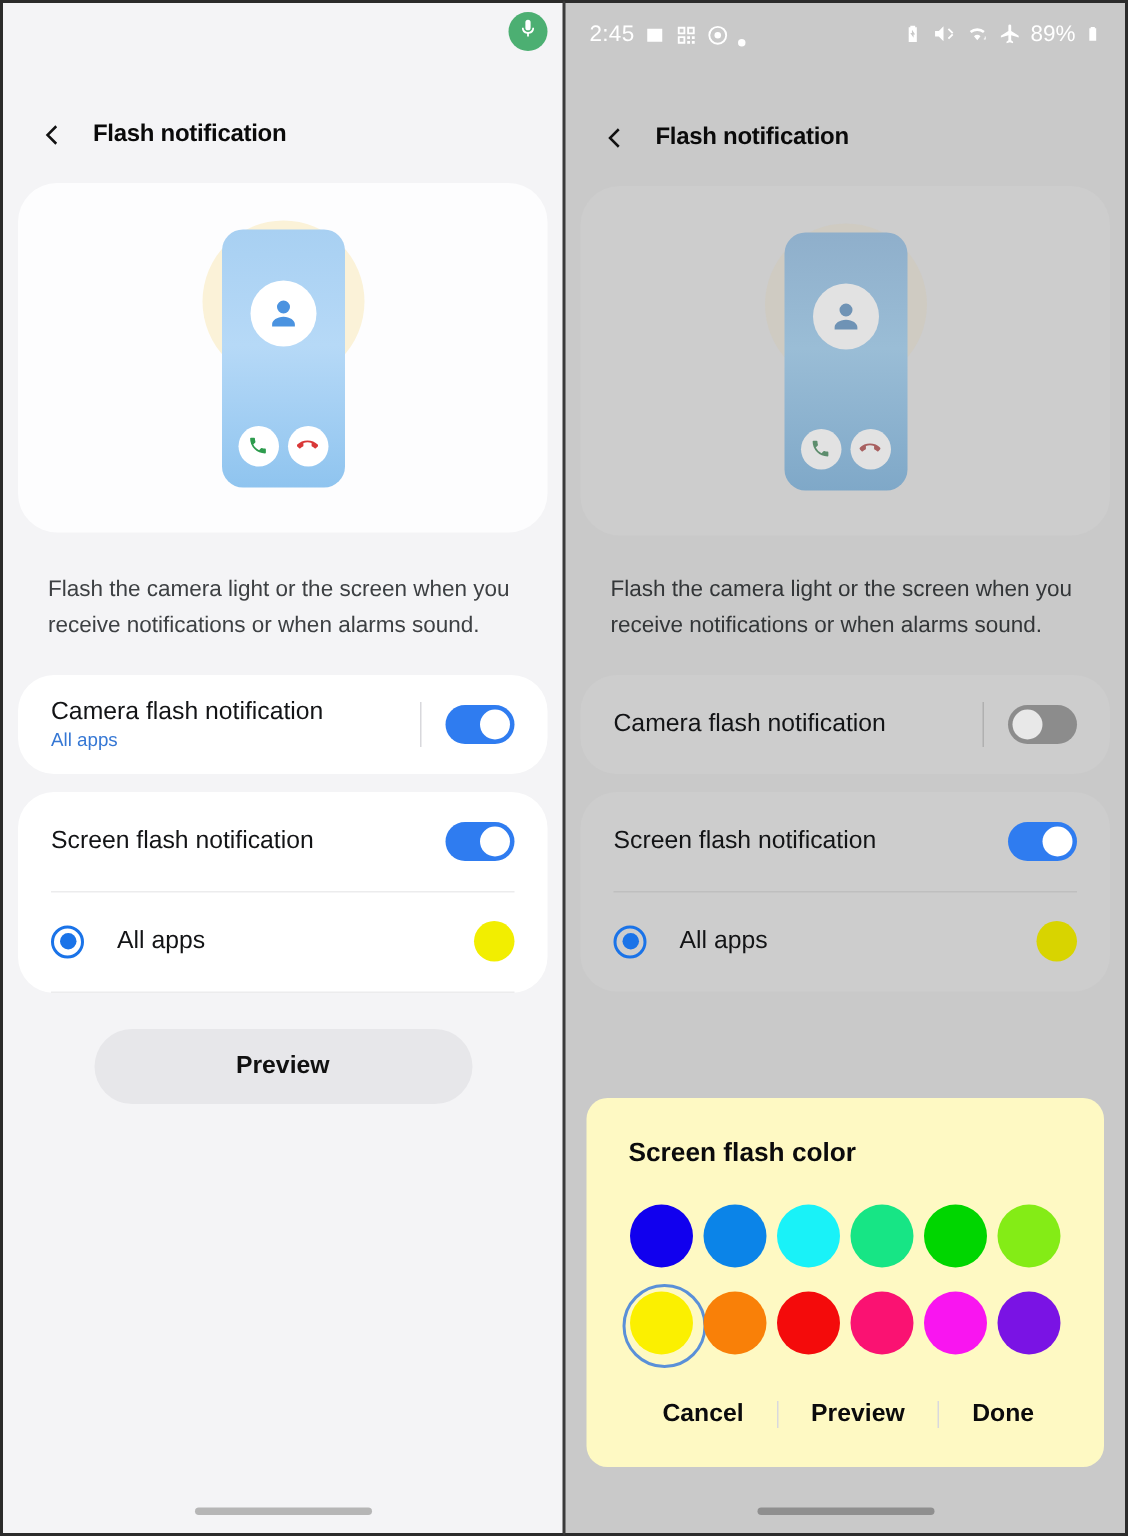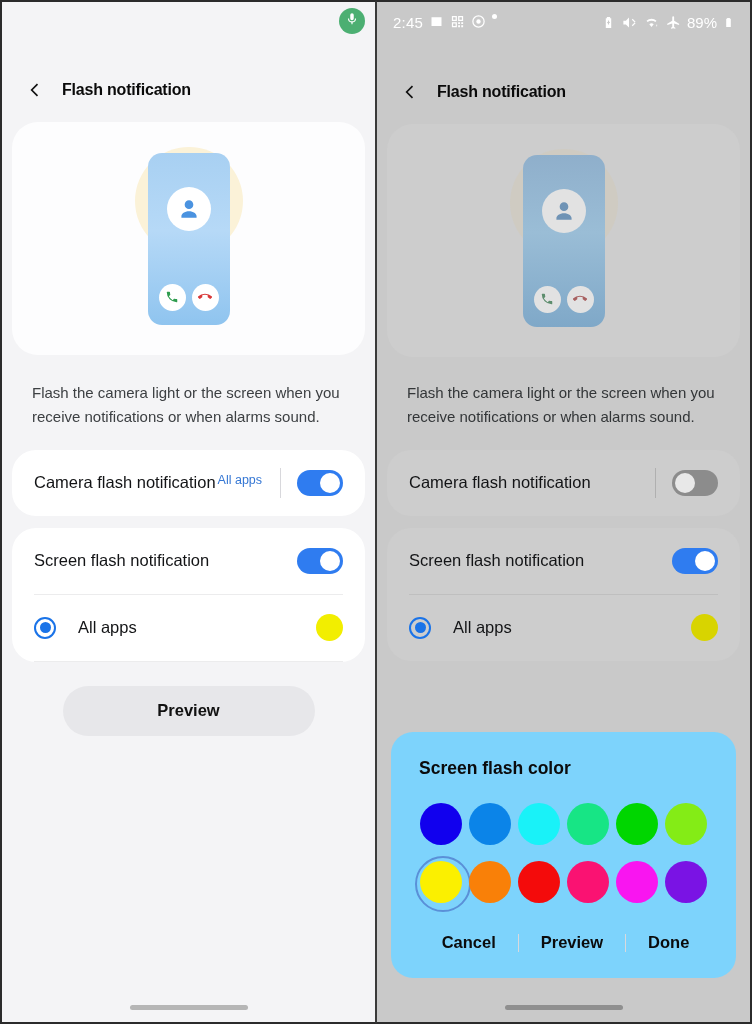--- a/index.html
+++ b/index.html
@@ -30,21 +30,21 @@
     background: #4caf72; display: flex; align-items: center; justify-content: center;
     z-index: 40;
   }
   .mic-badge svg { width: 14px; height: 14px; fill: #ffffff; }
 
   
   .statusbar {
     height: 40px; display: flex; align-items: center;
     padding: 0 16px; font-size: 14px; color: #ffffff;
   }
-  .sb-left  { display: flex; align-items: flex-start; gap: 6px; }
+  .sb-left  { display: flex; align-items: flex-end; gap: 6px; }
   .sb-right { display: flex; align-items: center; gap: 6px; margin-left: auto; }
   .sb-time  { font-size: 15px; letter-spacing: .2px; }
   .sb-icon  { display: inline-flex; align-items: center; }
   .sb-icon svg { fill: #ffffff; display: block; }
   .sb-dot { width: 5px; height: 5px; border-radius: 50%; background: #fff; }
   .sb-pct { font-size: 15px; }
 
   
   .appbar { display: flex; align-items: center; padding: 0 20px; height: 64px; }
   .appbar.left-pad { margin-top: 56px; }
@@ -113,21 +113,21 @@
   
   .card {
     margin: 0 10px 12px 10px; background: #ffffff; border-radius: 24px;
   }
   .panel.right .card { background: #cdcdcd; }
 
   .row {
     display: flex; align-items: center; min-height: 66px;
     padding: 0 22px; position: relative;
   }
-  .row-texts { flex: 1; display: flex; flex-direction: row; gap: 2px; }
+  .row-texts { flex: 1; display: flex; flex-direction: column; gap: 2px; }
   .row-title { font-size: 16.5px; color: #131416; }
   .row-sub { font-size: 12.5px; color: #3577d4; }
   .row-divider-v {
     width: 1px; height: 30px; background: #d8d8dc; margin-right: 16px;
   }
   .panel.right .row-divider-v { background: #b0b0b0; }
   .row-divider-h {
     height: 1px; background: #ececed; margin: 0 22px;
   }
   .panel.right .row-divider-h { background: #bfbfbf; }
@@ -177,21 +177,21 @@
   
   .gesture {
     position: absolute; bottom: 12px; left: 50%; transform: translateX(-50%);
     width: 118px; height: 5px; border-radius: 3px; background: #b6b6b6;
   }
   .panel.right .gesture { background: #8f8f8f; }
 
   
   .sheet {
     position: absolute; left: 14px; right: 14px; bottom: 44px;
-    background: #7dd3fc; border-radius: 22px;
+    background: #fef9c3; border-radius: 14px;
     padding: 26px 0 0 0; z-index: 30;
   }
   .sheet-title {
     font-size: 17.5px; font-weight: bold; color: #0b0b0c;
     padding: 0 28px 0 28px;
   }
   .swatch-grid {
     padding: 24px 26px 0 26px;
     display: grid; grid-template-columns: repeat(6, 1fr);
     row-gap: 16px; justify-items: center;

